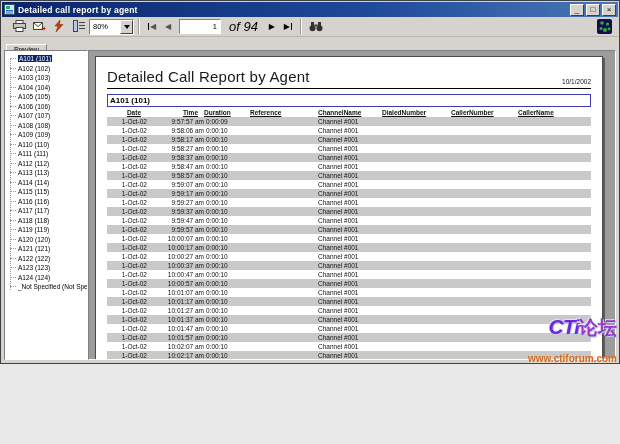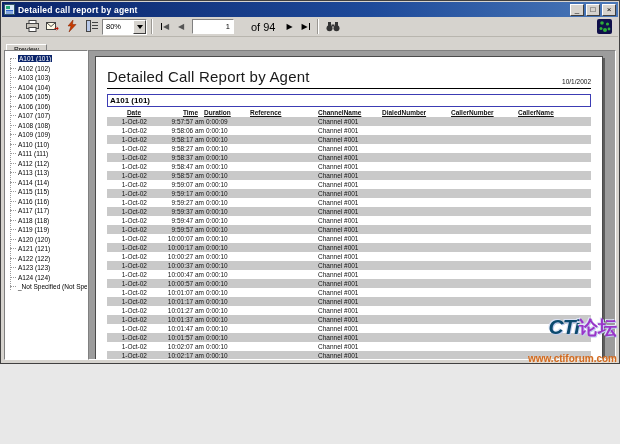--- a/index.html
+++ b/index.html
@@ -15,35 +15,35 @@
               display:flex; align-items:center; padding:0 2px; }
   .titlebar-text { color:#fff; font-size:8.5px; font-weight:bold; flex:1; margin-left:3px;
                    white-space:nowrap; letter-spacing:.2px; }
   .winbtns { display:flex; gap:2px; }
   .winbtn { width:14px; height:12px; background:#d6d3ce; font-size:8px; line-height:10px;
             text-align:center; border:1px solid; border-color:#fff #404040 #404040 #fff;
             color:#000; cursor:default; }
 
   
   .toolbar { position:absolute; top:16px; left:1px; right:1px; height:20px; background:#d6d3ce;
-             border-bottom:1px solid #b8b5ae; display:flex; align-items:center; padding:0 20px; }
+             border-bottom:1px solid #b8b5ae; display:flex; align-items:center; padding:0 7px; }
   .tbtn { width:20px; height:18px; display:flex; align-items:center; justify-content:center; }
   .tsep { width:2px; height:15px; border-left:1px solid #9a9792; border-right:1px solid #fff; margin:0 4px; }
   .combo { display:flex; align-items:center; height:16px; border:1px solid; border-color:#808080 #fff #fff #808080; background:#fff; }
   .combo-val { width:30px; font-size:7.5px; padding-left:3px; }
   .combo-btn { width:13px; height:14px; background:#d6d3ce; border:1px solid; border-color:#fff #404040 #404040 #fff;
                display:flex; align-items:center; justify-content:center; }
   .combo-arrow { width:0; height:0; border-left:3px solid transparent; border-right:3px solid transparent; border-top:4px solid #000; }
   .navbtn { width:16px; height:16px; font-size:8px; display:flex; align-items:center; justify-content:center; color:#000; }
   .navbtn.dim { color:#555; }
   .bar-l::before { content:""; width:1px; height:7px; background:#000; margin-right:1px; }
   .bar-r::after  { content:""; width:1px; height:7px; background:#000; margin-left:1px; }
   .pagebox { width:42px; height:15px; background:#fff; border:1px solid; border-color:#808080 #fff #fff #808080;
              font-size:7.5px; text-align:right; padding:0 3px; font-family:"Liberation Sans",sans-serif; margin:0 3px; }
-  .oflabel { font-size:11px; margin:0 6px 0 14px; white-space:nowrap; }
+  .oflabel { font-size:13px; margin:0 6px 0 5px; white-space:nowrap;font-style:italic; }
   .brandlogo { position:absolute; right:6px; top:2px; }
 
   
   .tabrow { position:absolute; top:37px; left:5px; height:12px; }
   .tab { display:inline-block; background:#d6d3ce; border:1px solid #808080; border-bottom:none;
          border-top-color:#fff; border-left-color:#fff; font-size:7px; padding:1px 7px 2px; }
 
   
   .main { position:absolute; top:49px; left:3px; right:3px; bottom:3px; display:flex; }
   .tree { width:84px; background:#fff; border:1px solid; border-color:#808080 #fff #fff #808080;
@@ -77,21 +77,21 @@
   tr.even { background:#fff; }
   .r-footline { position:absolute; left:11px; right:11px; bottom:12px; border-top:2px solid #1a1a1a; }
   .r-foot { position:absolute; left:11px; right:11px; bottom:3px; display:flex;
             justify-content:space-between; font-size:6px; color:#222; }
 
   
   .watermark { position:absolute; right:2px; bottom:-1px; text-align:right; z-index:20; line-height:1;
                pointer-events:none; }
   .wm-row { font-size:21px; font-weight:bold; font-style:italic;
             text-shadow:1px 1px 0 #c2cdf0, -1px -1px 0 #dde4f6; }
-  .wm-latin { color:#0c4a6e; letter-spacing:-1px; }
+  .wm-latin { color:#6d28d9; letter-spacing:-1px; }
   .wm-cn { color:#9a35c8; font-style:normal; font-size:19px; }
   .wm-url { font-size:10px; font-weight:bold; color:#d2691e; text-shadow:1px 1px 0 #f3e0cc; margin-top:17px; }
 </style>
 </head>
 <body>
 
 <div class="window">
 
   <div class="titlebar">
     <span>

